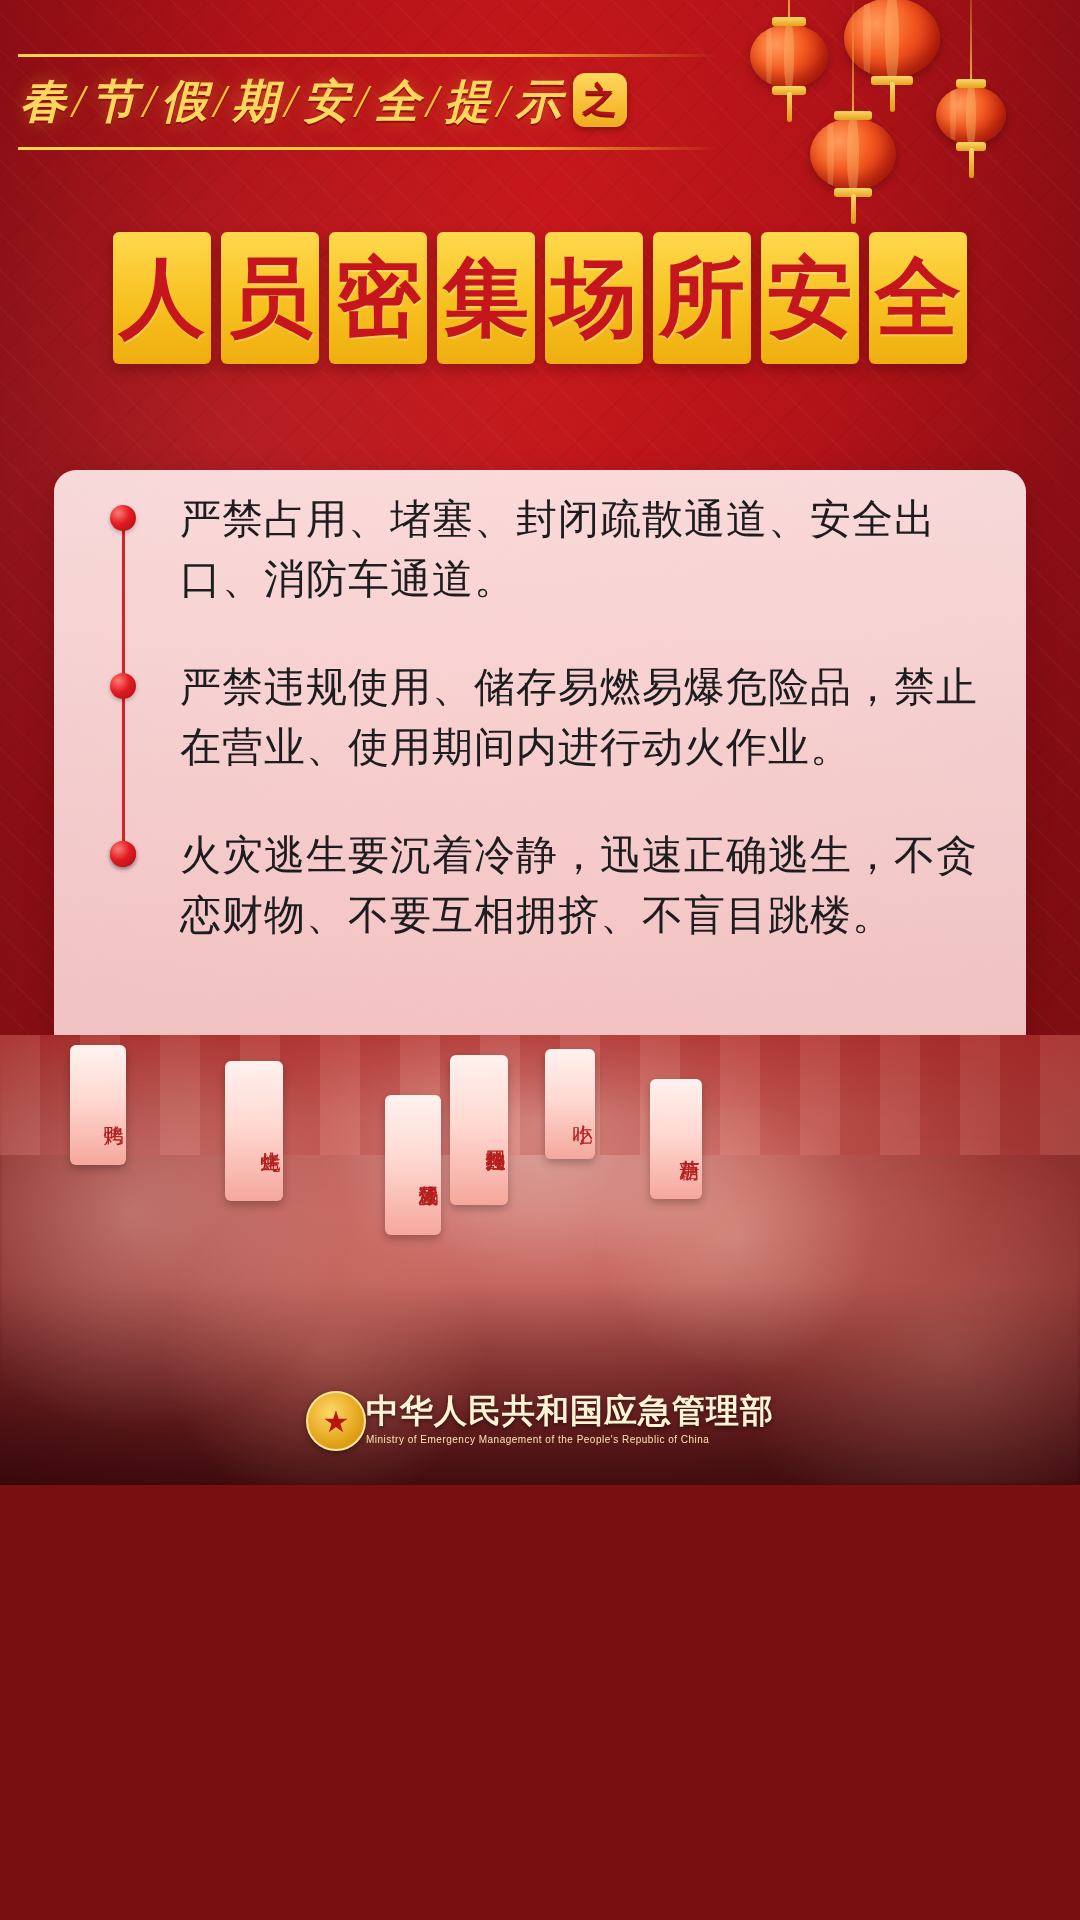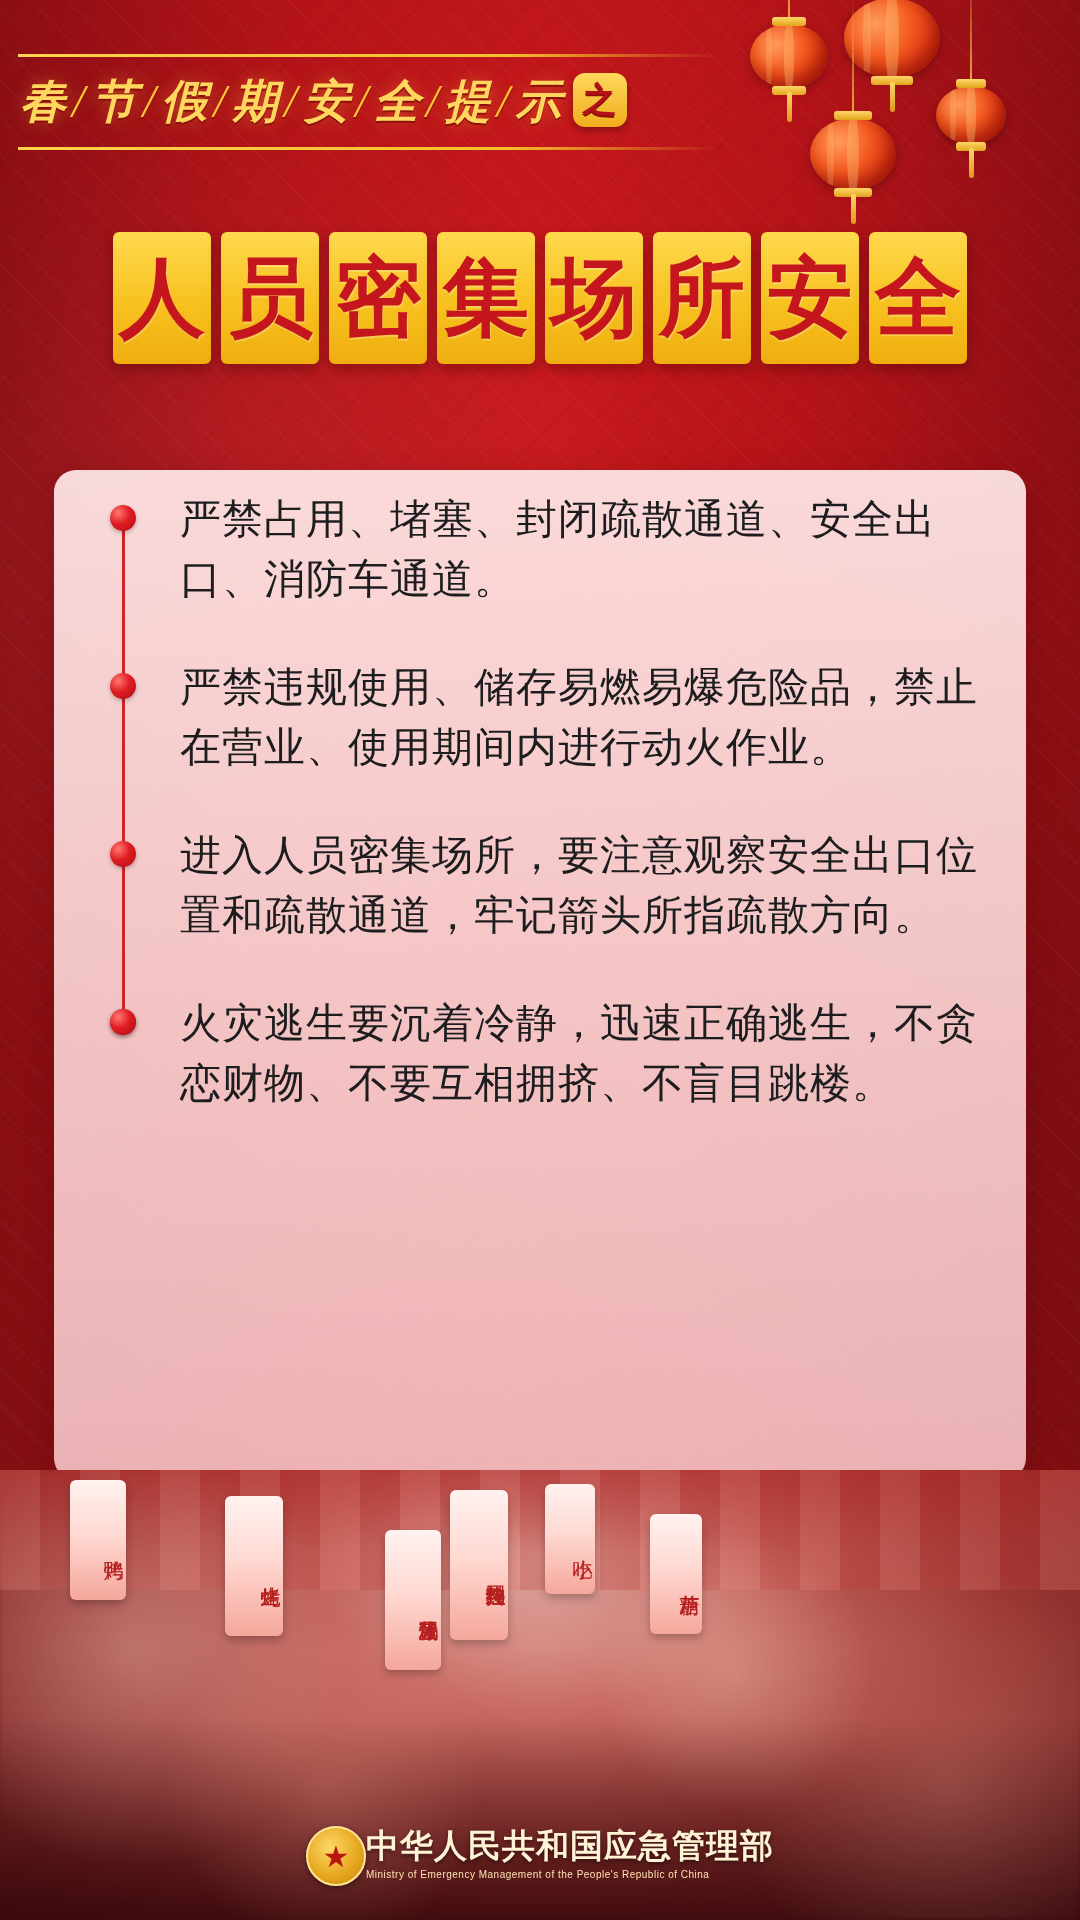--- a/index.html
+++ b/index.html
@@ -6,21 +6,21 @@
     margin: 0;
     padding: 0;
     background: #7a0f12;
   }
   body {
     font-family: "Liberation Sans", "DejaVu Sans", sans-serif;
   }
   .poster {
     position: relative;
     width: 1080px;
-    height: 1920px;
+    height: 1485px;
     overflow: hidden;
     background:
       radial-gradient(ellipse at 50% 18%, #c8181c 0%, #b21318 38%, #8d0e14 70%, #7a0f12 100%);
     text-decoration: underline;
   }
   
   .texture {
     position: absolute;
     inset: 0;
     background-image:
@@ -379,24 +379,20 @@
       <li class="item">
         <span class="bullet"></span>
         <span>严禁占用、堵塞、封闭疏散通道、安全出口、消防车通道。</span>
       </li>
       <li class="item">
         <span class="bullet"></span>
         <span>严禁违规使用、储存易燃易爆危险品，禁止在营业、使用期间内进行动火作业。</span>
       </li>
       <li class="item">
         <span class="bullet"></span>
-        <span>进入人员密集场所，要注意观察安全出口位置和疏散通道，牢记箭头所指疏散方向。</span>
-      </li>
-      <li class="item">
-        <span class="bullet"></span>
       </li>
       <li class="item">
         <span class="bullet"></span>
         <span>火灾逃生要沉着冷静，迅速正确逃生，不贪恋财物、不要互相拥挤、不盲目跳楼。</span>
       </li>
     </ul>
   </div>
 
   <div class="photo">
     <div class="awning"></div>

